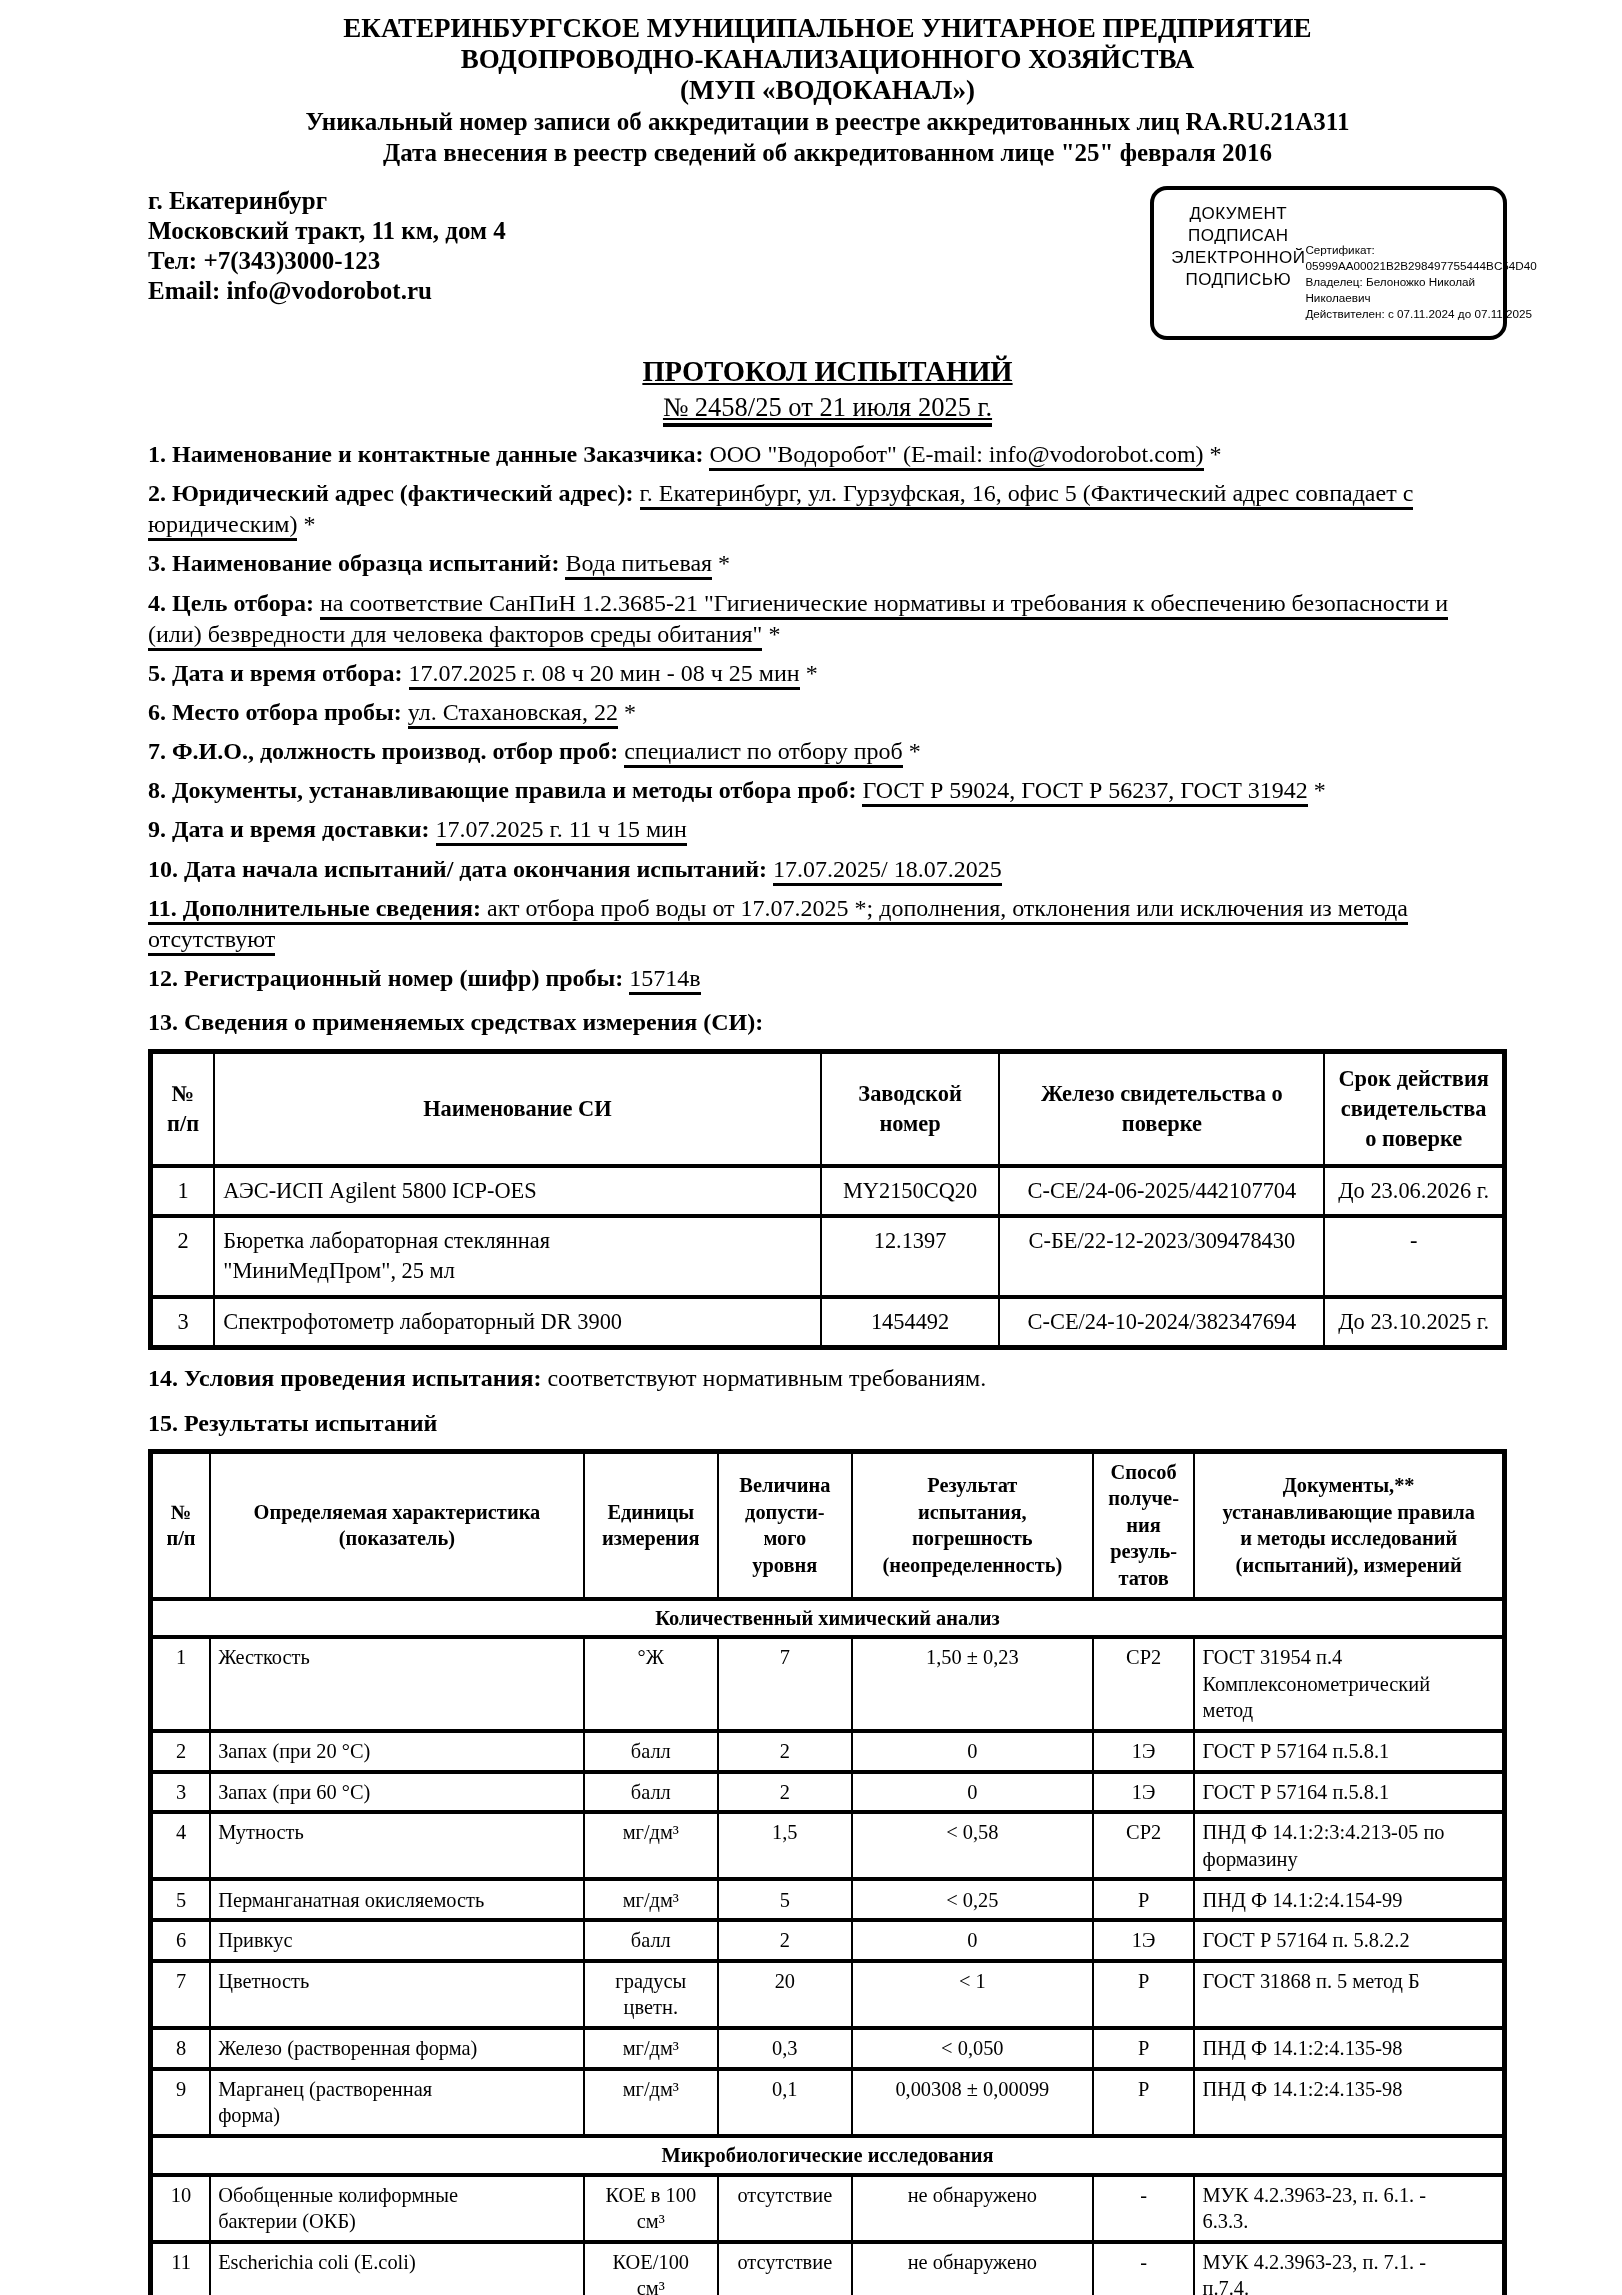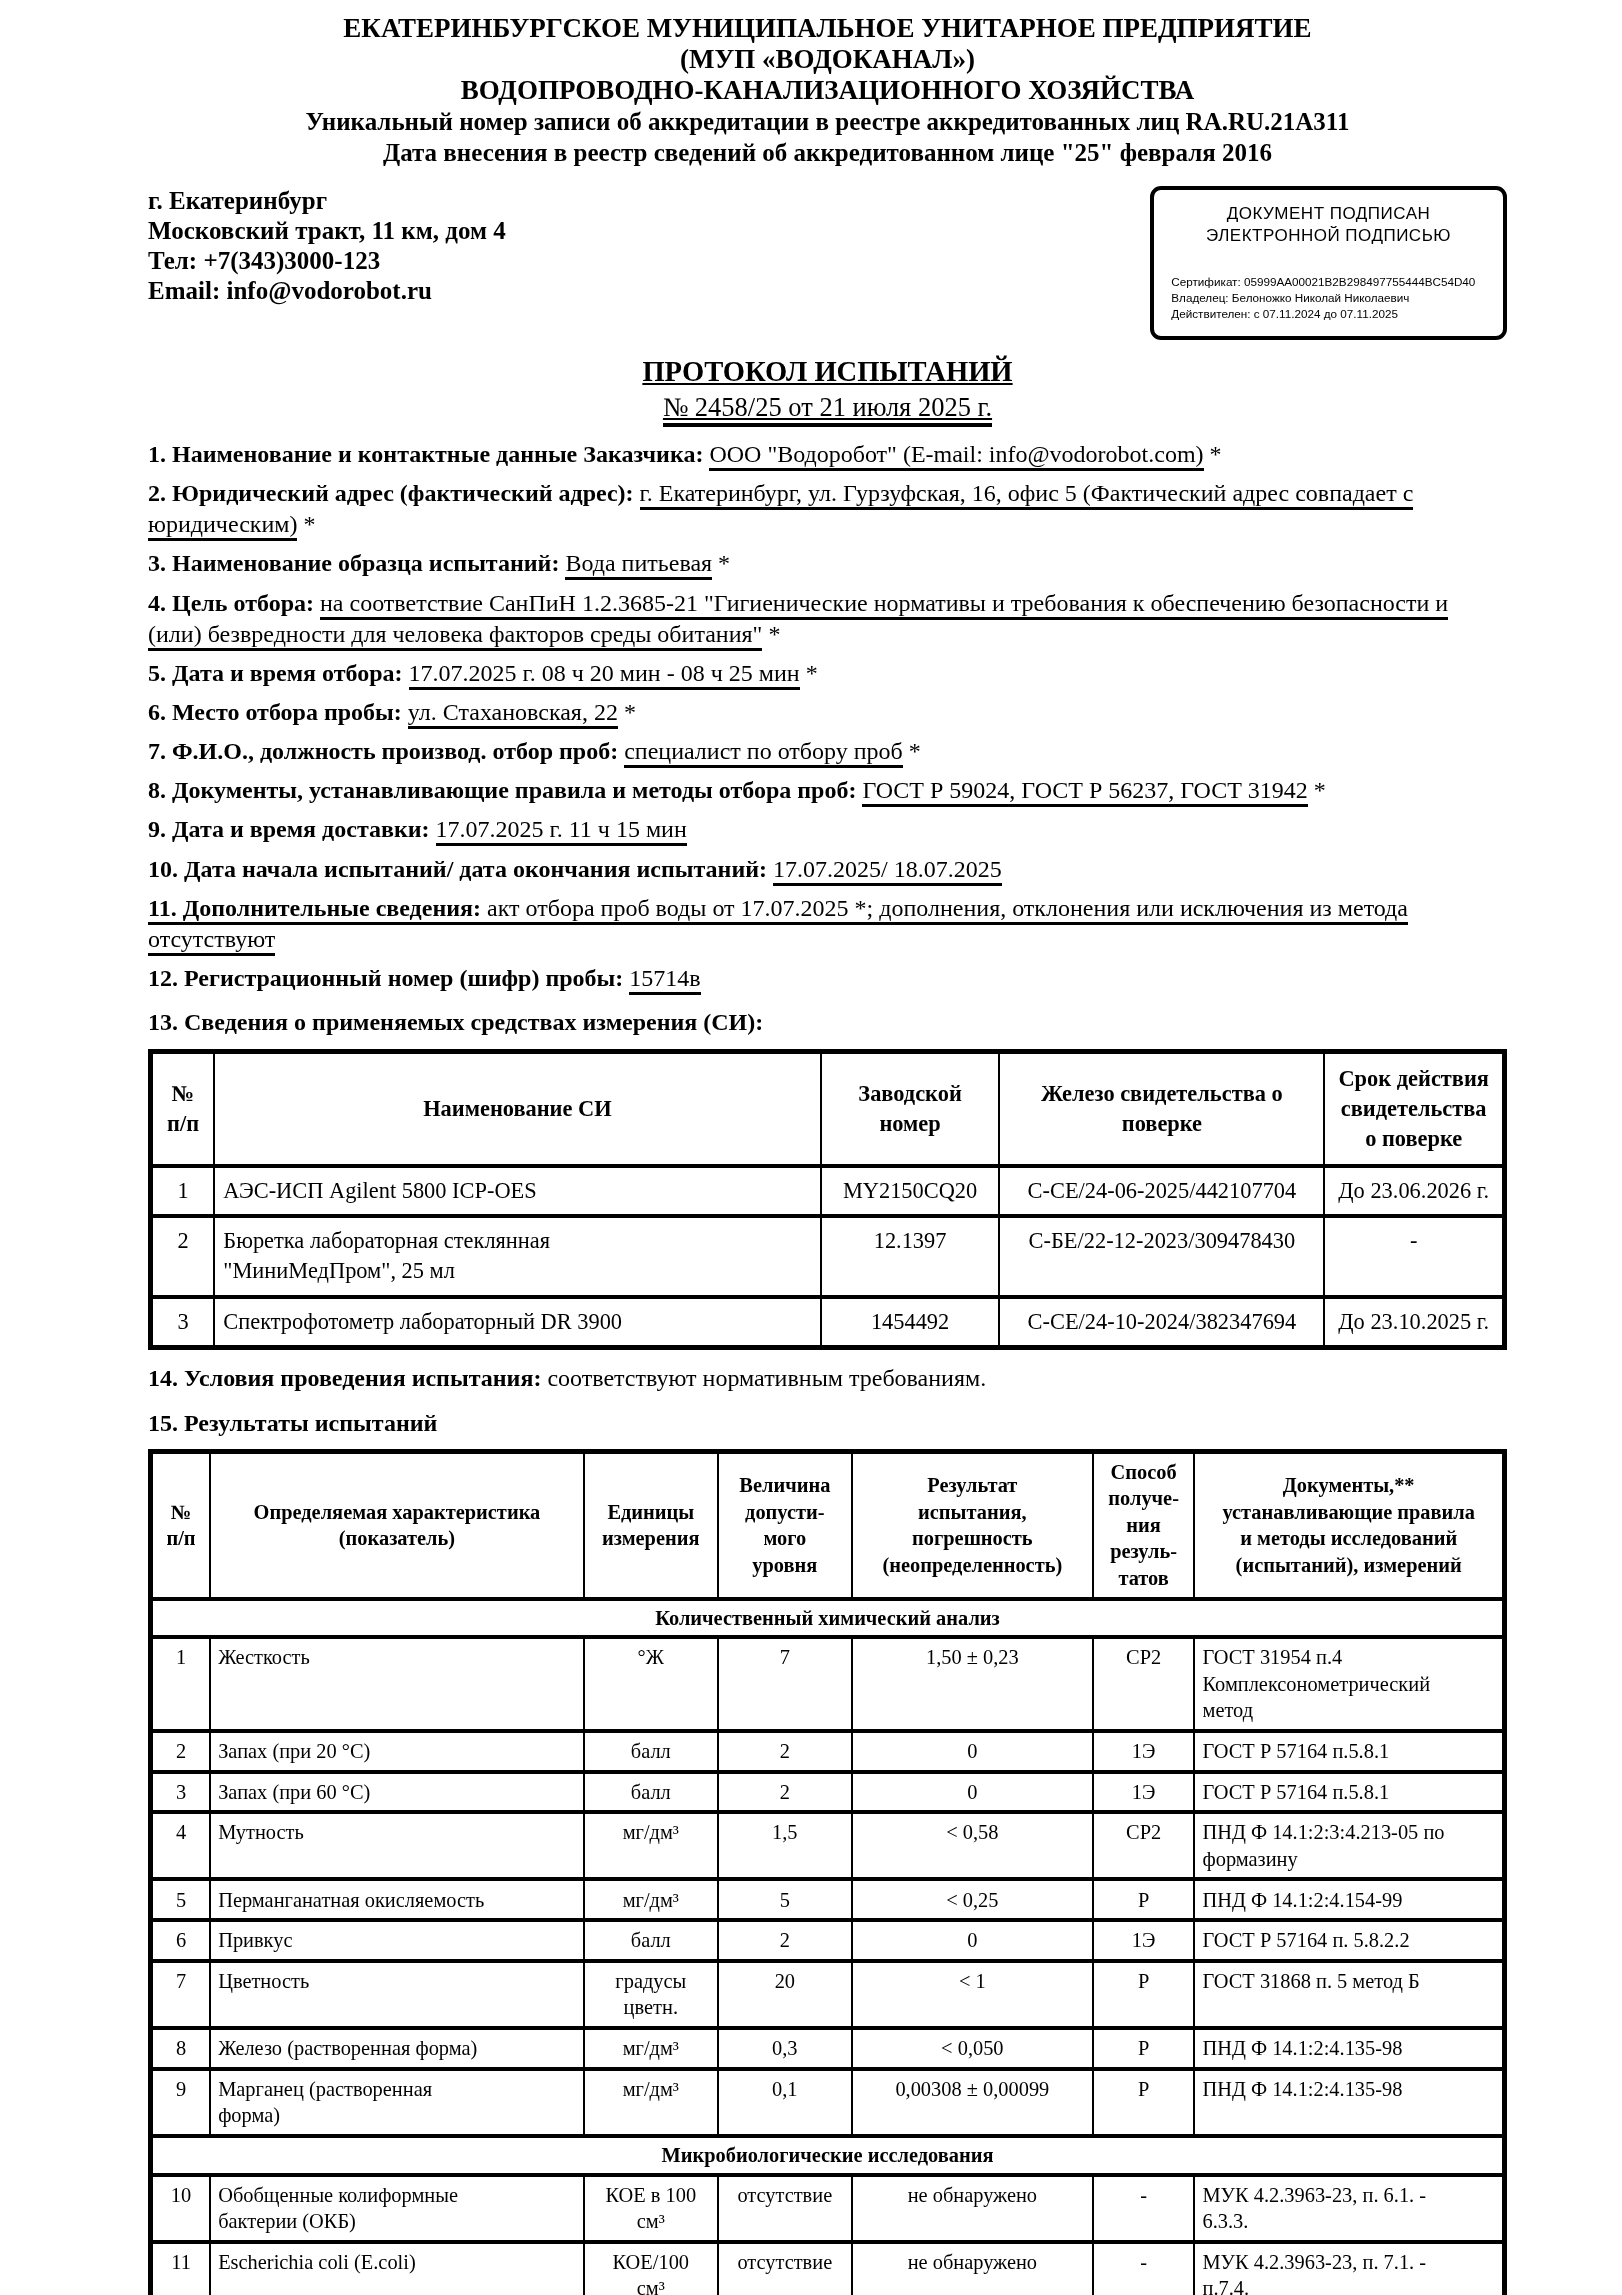--- a/index.html
+++ b/index.html
@@ -12,22 +12,22 @@
   
   .doc-header { text-align:center; }
   .org-line { font-size:27px; font-weight:bold; line-height:31px; }
   .accr-line { font-size:25px; font-weight:bold; line-height:31px; }
   
   .info-row { display:flex; align-items:flex-start; margin-top:17.3px;gap:44px; }
   .contacts { flex:1; font-size:25px; font-weight:bold; line-height:30px; }
   .approval { width:293px; font-size:25px; font-weight:bold; line-height:30px; }
   .stamp {
     width:357px; height:154px; box-sizing:border-box; flex:none;
-    border:4.6px solid #000; border-radius:11px; padding:13.3px 17.3px;
-    display:flex; flex-direction:column;
+    border:4.6px solid #000; border-radius:17px; padding:13.3px 17.3px;
+    display:flex; flex-direction:row;
     font-family:"Liberation Sans","DejaVu Sans",sans-serif;
   }
   .stamp-titles { text-align:center; font-size:17px; line-height:22px; letter-spacing:0.5px; }
   .stamp-details { margin-top:auto; font-size:11.7px; line-height:16px; }
   
   .title-block { text-align:center; margin-top:15px;text-decoration:underline; }
   .protocol-title { font-size:28.6px; font-weight:bold; line-height:33px; }
   .protocol-number { font-size:26.5px; line-height:33px; margin-top:3.1px; }
   .u2 { border-bottom:4.1px solid #000; padding-bottom:1.5px; }
   
@@ -56,22 +56,22 @@
   .c { text-align:center; }
   .l { text-align:left; }
 </style>
 </head>
 <body>
 
 <div class="page">
 
   <div class="doc-header">
     <div class="org-line">ЕКАТЕРИНБУРГСКОЕ МУНИЦИПАЛЬНОЕ УНИТАРНОЕ ПРЕДПРИЯТИЕ</div>
+    <div class="org-line">ВОДОПРОВОДНО-КАНАЛИЗАЦИОННОГО ХОЗЯЙСТВА</div>
     <div class="org-line">(МУП «ВОДОКАНАЛ»)</div>
-    <div class="org-line">ВОДОПРОВОДНО-КАНАЛИЗАЦИОННОГО ХОЗЯЙСТВА</div>
     <div class="accr-line">Уникальный номер записи об аккредитации в реестре аккредитованных лиц RA.RU.21А311</div>
     <div class="accr-line">Дата внесения в реестр сведений об аккредитованном лице  "25" февраля 2016</div>
   </div>
 
   <div class="info-row">
     <div class="contacts">
       <div>г. Екатеринбург</div>
       <div>Московский тракт, 11 км, дом 4</div>
       <div>Тел: +7(343)3000-123</div>
       <div>Email: info@vodorobot.ru</div>

